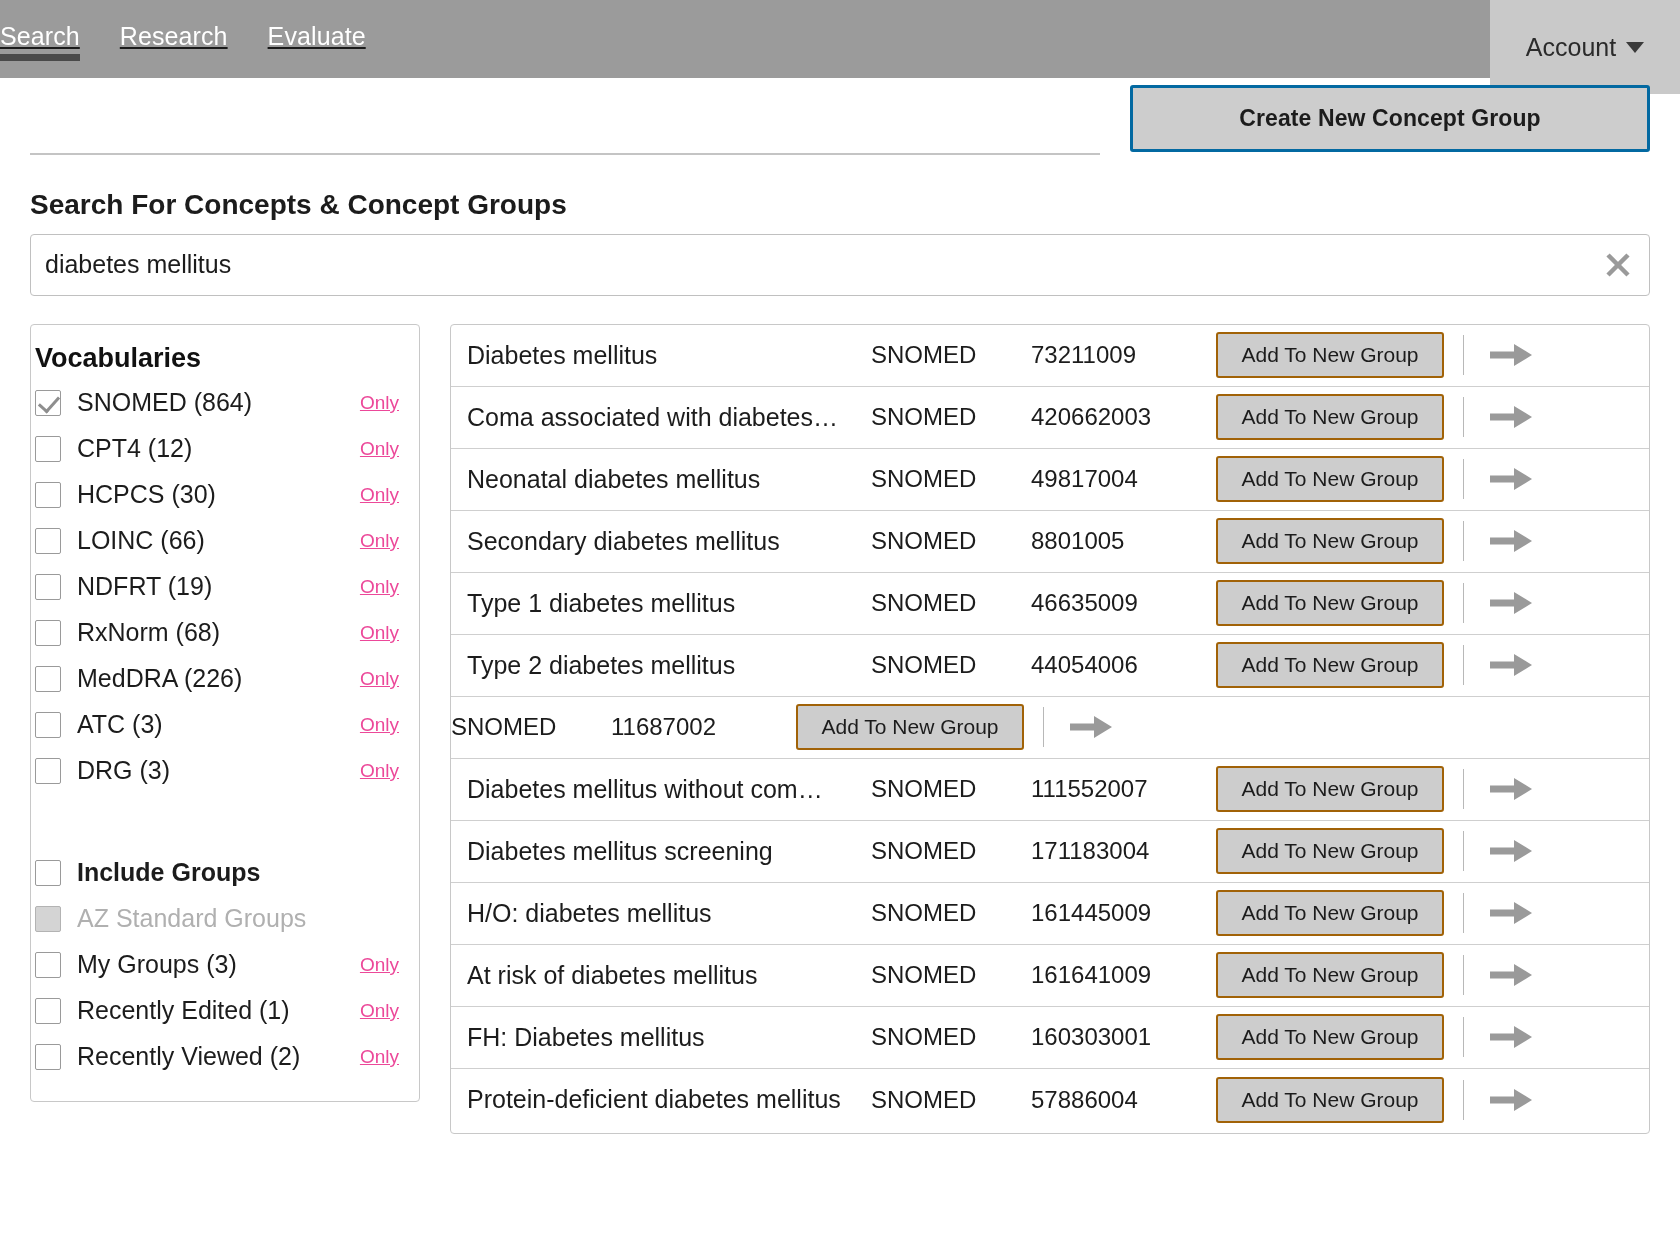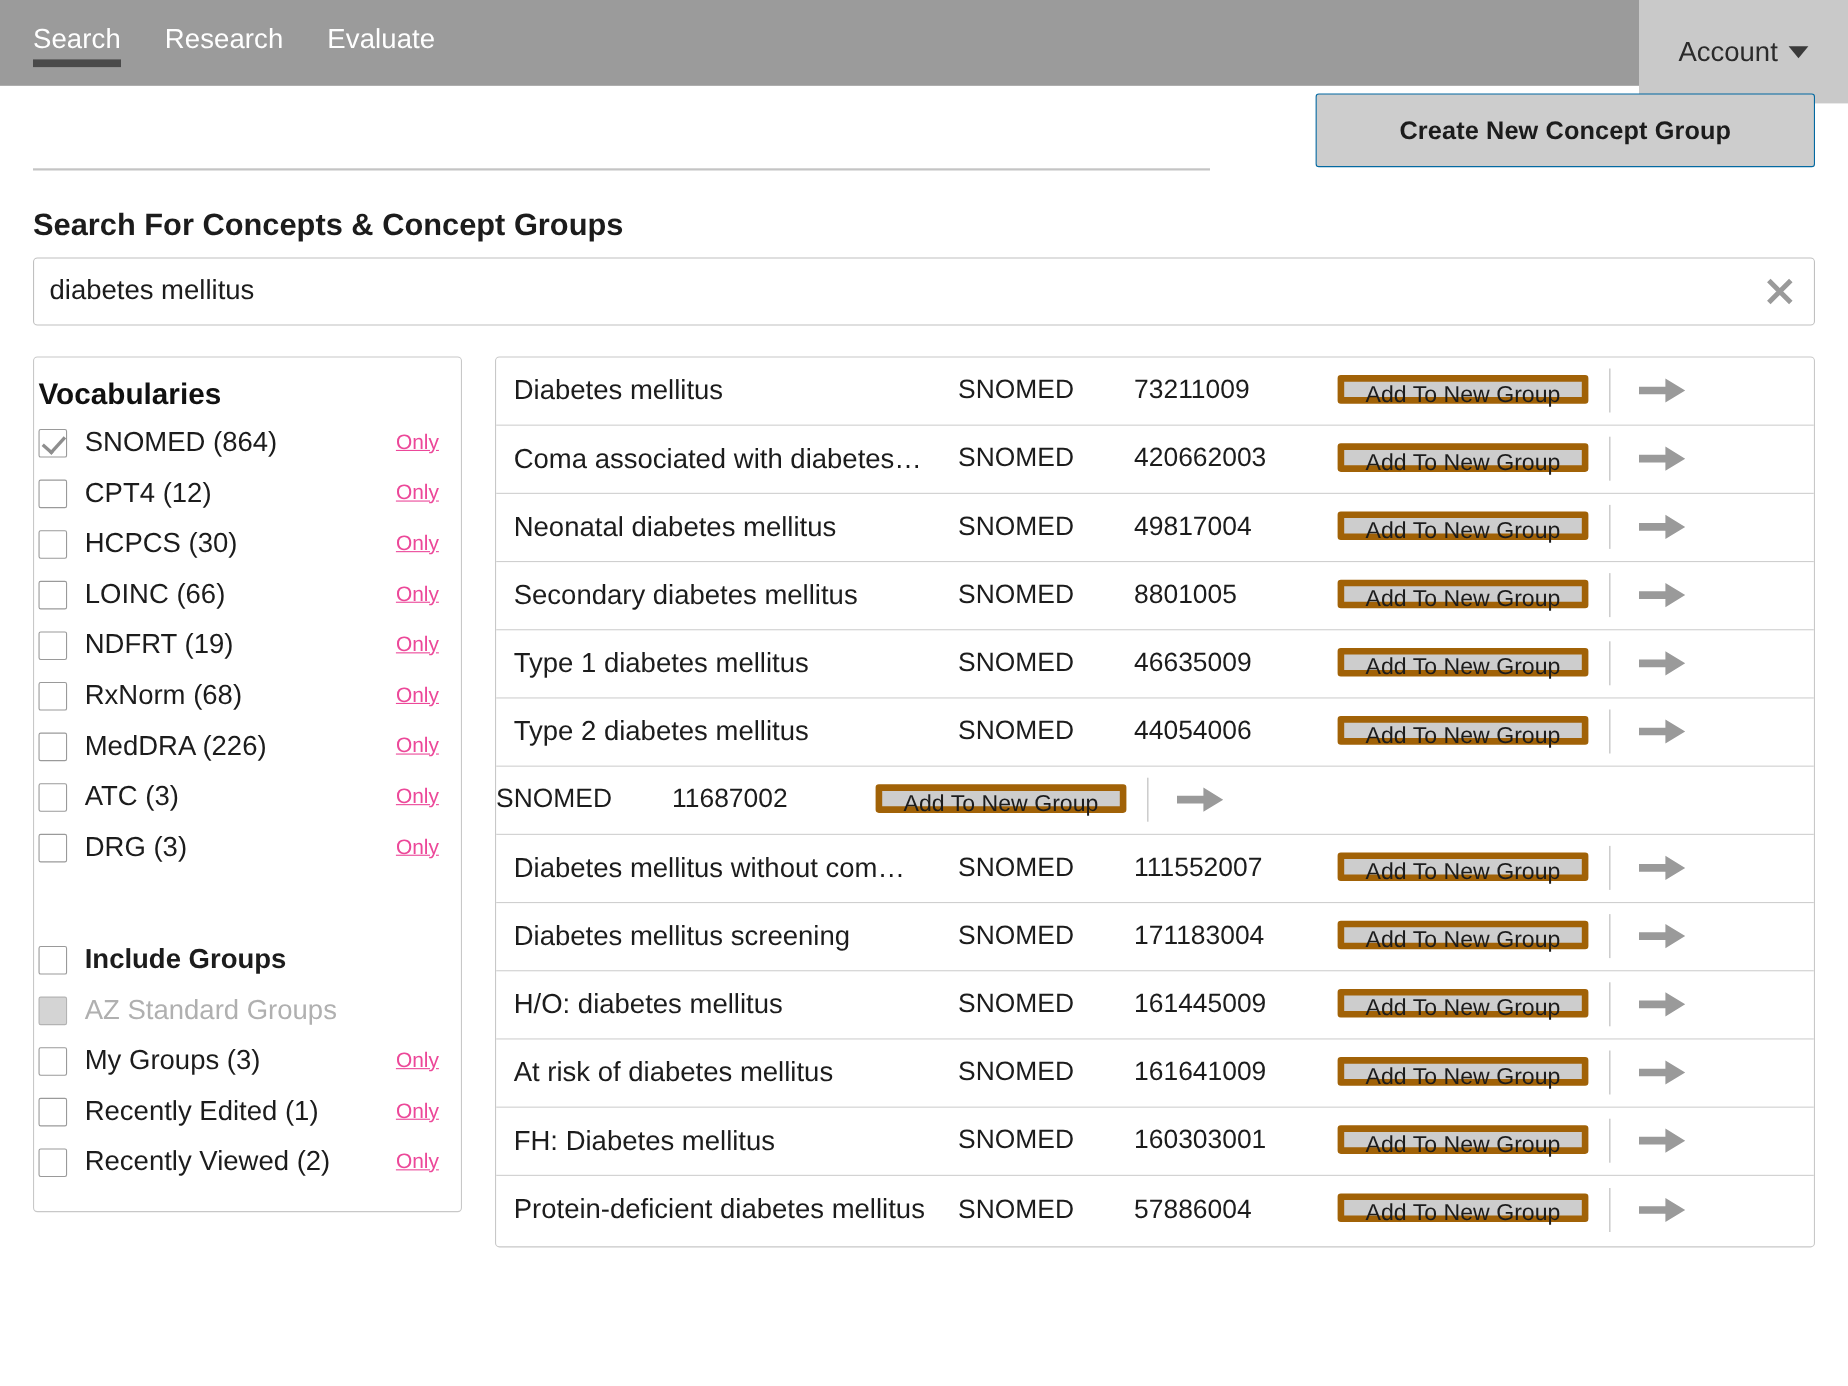--- a/index.html
+++ b/index.html
@@ -20,22 +20,22 @@
   .topnav {
     position: relative;
     height: 78px;
     background: #9b9b9b;
     display: flex;
     align-items: flex-start;
   }
   .nav-tabs {
     display: flex;
     align-items: flex-start;
-    padding-left: 30px;
     height: 78px;
+    text-decoration: underline;
   }
   .nav-tab {
     position: relative;
     color: #ffffff;
     font-size: 25px;
     line-height: 1;
     padding: 24px 0 0 0;
     margin-right: 40px;
     cursor: pointer;
     white-space: nowrap;
@@ -96,24 +96,24 @@
     left: 0;
     top: 75px;
     width: 1070px;
     height: 2px;
     background: #c4c4c4;
   }
   .create-btn {
     position: absolute;
     right: 0;
     top: 7px;
-    width: 454px;
+    width: 520px;
     height: 67px;
     background: #cdcdcd;
-    border: 1px solid #0369a1;
+    border: 3px solid #0369a1;
     border-radius: 3px;
     font-family: "Liberation Sans", sans-serif;
     font-size: 23px;
     font-weight: bold;
     color: #1c1c1c;
     cursor: pointer;
     letter-spacing: 0.1px;
   }
 
   
@@ -273,23 +273,23 @@
     min-width: 185px;
     font-size: 24px;
     color: #1c1c1c;
   }
   .res-action {
     width: 245px;
     min-width: 245px;
   }
   .add-btn {
     width: 228px;
-    height: 26px;
+    height: 46px;
     background: #cdcdcd;
-    border: 6px solid #a16207;
+    border: 2px solid #a16207;
     border-radius: 3px;
     font-family: "Liberation Sans", sans-serif;
     font-size: 21px;
     color: #1c1c1c;
     cursor: pointer;
     padding: 0;
   }
   .res-arrow-cell {
     flex: 1;
     display: flex;

